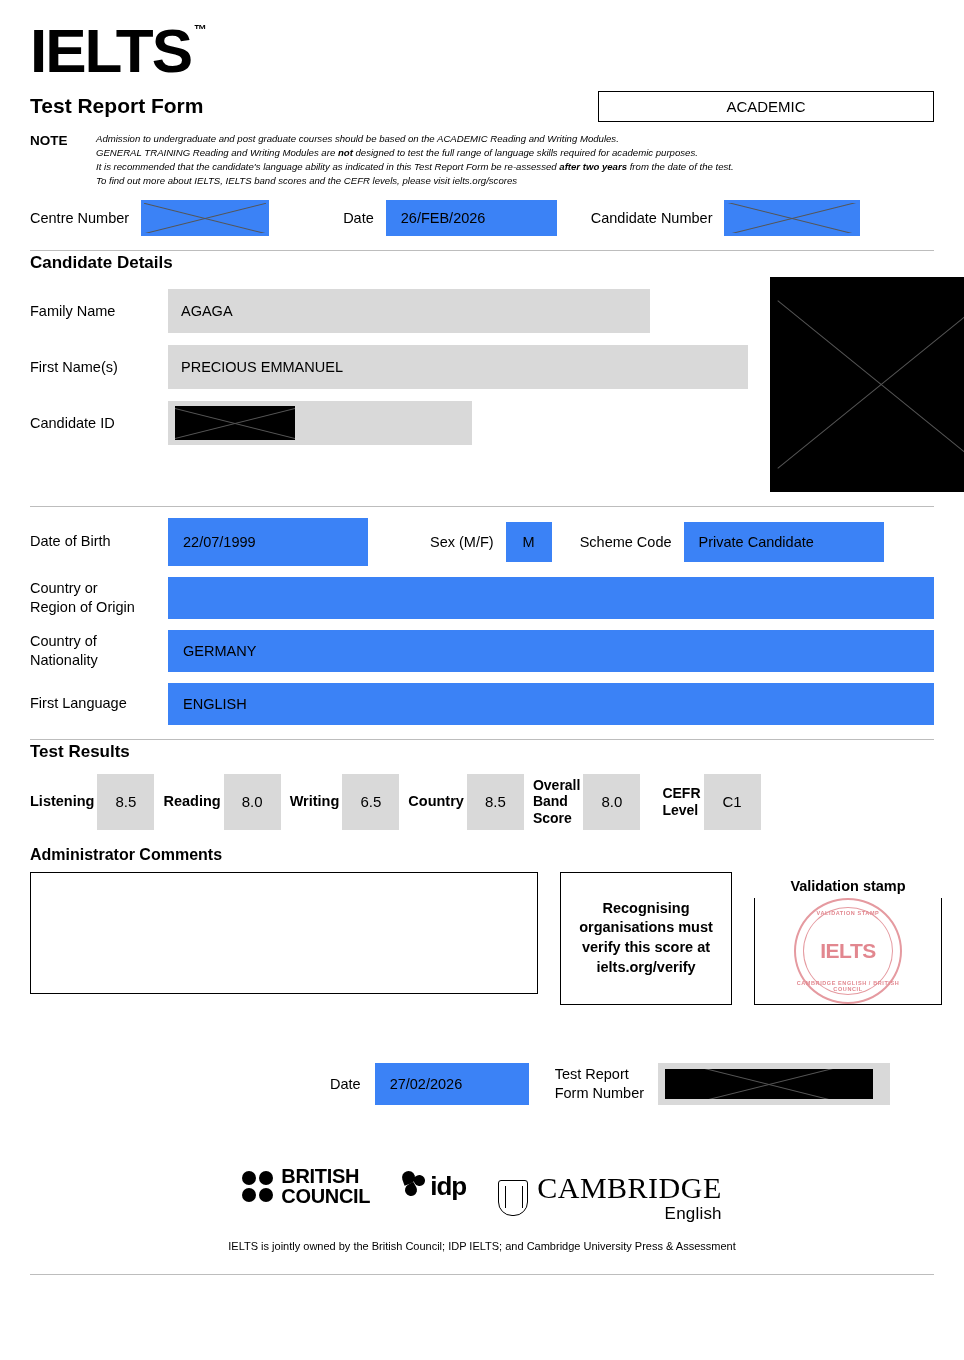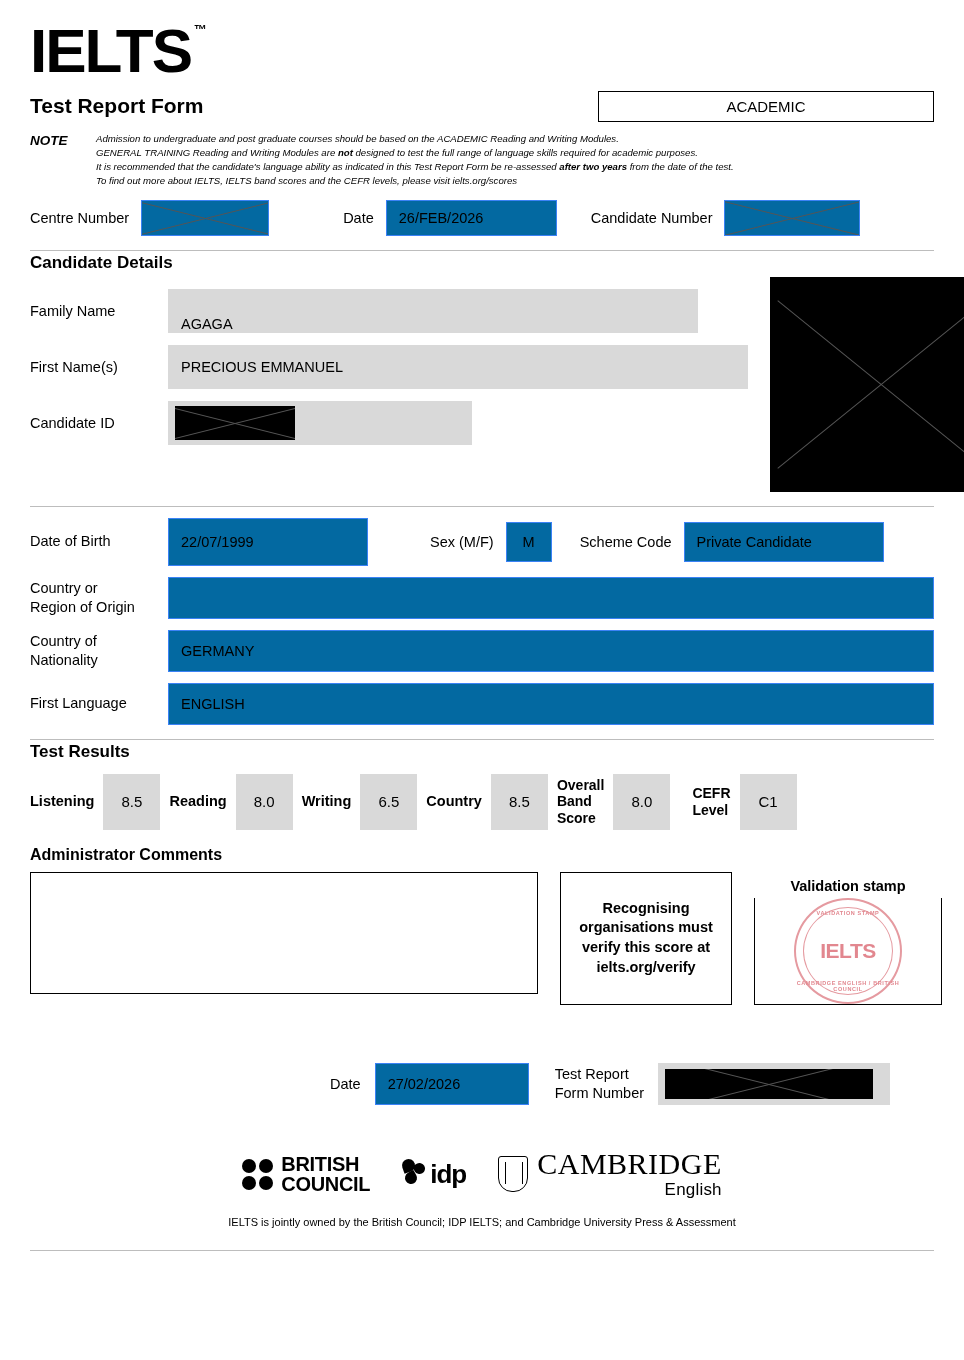--- a/index.html
+++ b/index.html
@@ -69,21 +69,20 @@
     display: flex;
     margin-top: 10px;
     align-items: flex-start;
   }
   .note-label {
     font-weight: bold;
     font-size: 13.5px;
     width: 66px;
     flex: 0 0 66px;
     padding-top: 1px;
-    font-style: italic;
   }
   .note-text {
     font-size: 9.6px;
     font-style: italic;
     line-height: 1.45;
   }
   .note-text b { font-weight: bold; }
 
   
   .redacted {
@@ -101,27 +100,27 @@
     background: #555;
   }
   .redacted::before { transform: rotate(14deg); }
   .redacted::after { transform: rotate(-14deg); }
   .redacted.tall::before { transform: rotate(39deg); }
   .redacted.tall::after { transform: rotate(-39deg); }
   .lbl {
     font-size: 14.5px;
   }
   .fld {
-    border: 1px solid #3b82f6;
+    border: 3px solid #3b82f6;
     height: 34px;
     display: flex;
     align-items: center;
     padding: 0 12px;
     font-size: 14.5px;
-    background: #0369a1;
+    background: #3b82f6;
   }
   .fld.grey { background: #d9d9d9; border: 1px solid #d9d9d9; }
 
   hr.sep {
     border: none;
     border-top: 1px solid #bdbdbd;
     margin: 14px 0 0 0;
   }
 
   
@@ -171,21 +170,21 @@
   
   .results-row {
     display: flex;
     align-items: center;
     margin-top: 12px;
     gap: 0;
   }
   .res-label {
     font-size: 14.5px;
     font-weight: bold;
-    padding: 0 9px 0 9px;
+    padding: 0 3px 0 9px;
     line-height: 1.15;
   }
   .res-label.first { padding-left: 0; text-align: center; }
   .res-label.multiline { font-size: 14px; }
   .score-box {
     width: 57px;
     height: 56px;
     background: #d9d9d9;
     display: flex;
     align-items: center;
@@ -320,21 +319,21 @@
     margin-right: 4px;
   }
   .idp-mark span {
     position: absolute;
     background: #000;
     border-radius: 50% 50% 50% 0;
   }
   .idp-mark span:nth-child(1){ width: 13px; height: 13px; left: 0; top: 0; transform: rotate(-20deg); }
   .idp-mark span:nth-child(2){ width: 11px; height: 11px; left: 12px; top: 4px; transform: rotate(60deg); }
   .idp-mark span:nth-child(3){ width: 12px; height: 12px; left: 3px; top: 13px; transform: rotate(150deg); }
-  .camb-logo { display: flex; align-items: center; gap: 9px; }
+  .camb-logo { display: flex; align-items: center; gap: 9px; margin-top: 24px; }
   .camb-shield {
     width: 30px; height: 36px;
     border: 1.5px solid #000;
     border-radius: 3px 3px 14px 14px;
     position: relative;
   }
   .camb-shield::after {
     content: "";
     position: absolute;
     left: 6px; top: 5px;
@@ -406,21 +405,21 @@
   </div>
 
   <hr class="sep">
 
   <div class="section-title">Candidate Details</div>
 
   <div class="cand-wrap">
     <div class="cand-left">
       <div class="cand-row">
         <div class="lbl">Family Name</div>
-        <div class="fld grey" style="width:530px;height:44px;align-items:flex-end;">
+        <div class="fld grey" style="width:482px;height:44px;">
           <span>AGAGA</span>
         </div>
       </div>
       <div class="cand-row">
         <div class="lbl">First Name(s)</div>
         <div class="fld grey" style="width:580px;height:44px;">
           <span>PRECIOUS EMMANUEL</span>
         </div>
       </div>
       <div class="cand-row">

